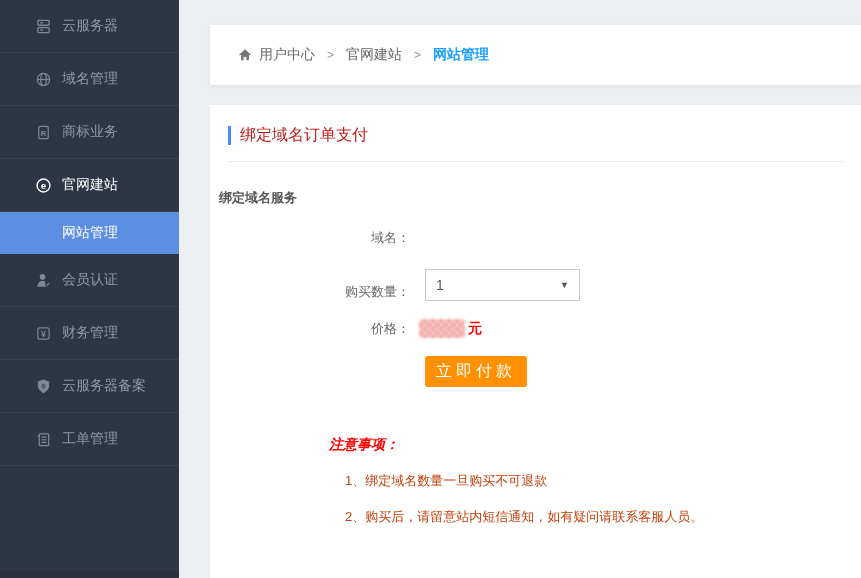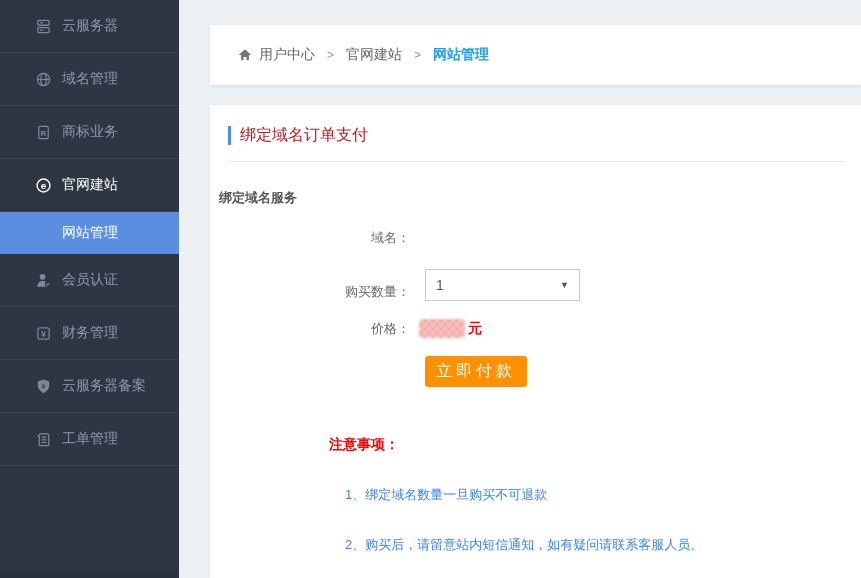--- a/index.html
+++ b/index.html
@@ -136,22 +136,22 @@
     background:#ff9000;
     color:#fff;
     border:none; border-radius:3px;
     font-size:16px; letter-spacing:4px;
     font-family:inherit;
     cursor:pointer;
   }
 
   
   .notes { margin-left:119px; margin-top:49px; }
-  .notes-title { color:#ff0000; font-weight:bold; font-size:14px; }
-  .note-item { margin-left:16px; margin-top:32px; font-size:13px; color:#3b82f6; }
+  .notes-title { color:#ff0000; font-weight:bold; font-size:14px;font-style:italic; }
+  .note-item { margin-left:16px; margin-top:18px; font-size:13px; color:#c2410c; }
 </style>
 </head>
 <body>
 
 <nav class="sidebar">
 
   <div class="side-item">
     <span class="icon">
       <svg width="17" height="17" viewBox="0 0 18 18" fill="none" stroke="currentColor" stroke-width="1.4">
         <rect x="3" y="2.5" width="12" height="5.2" rx="1"></rect>

